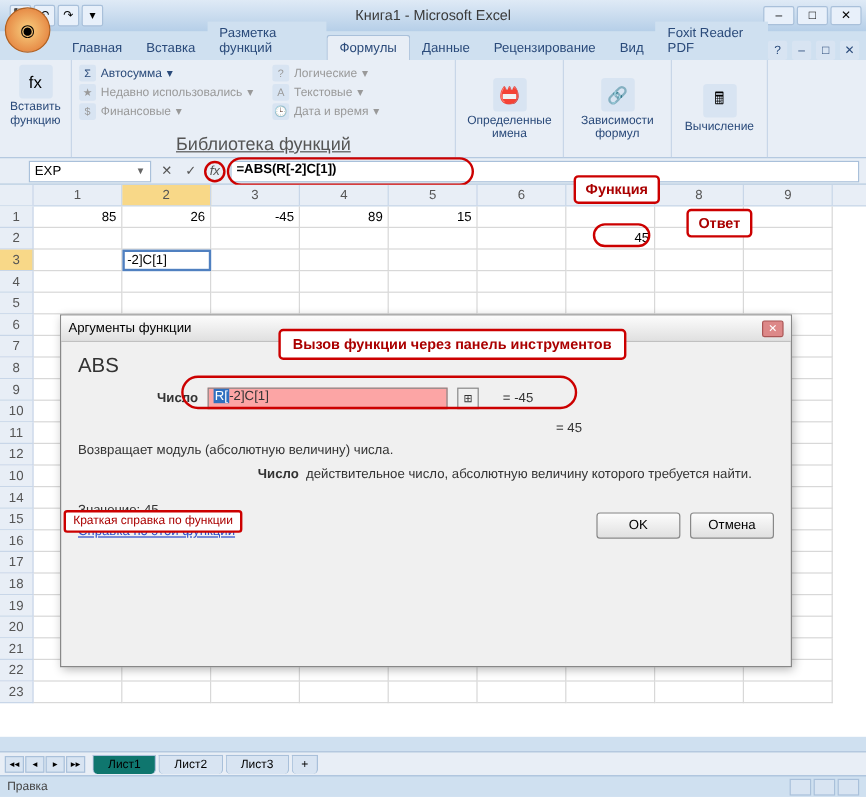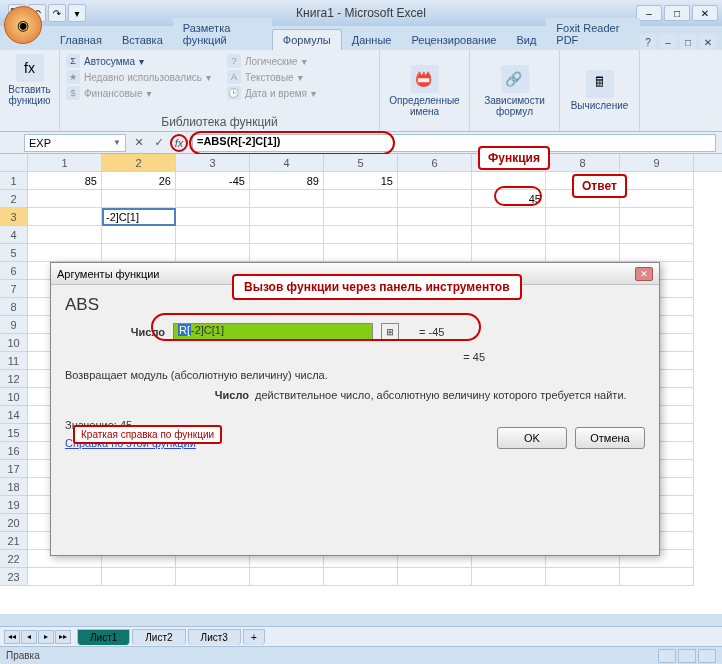--- a/index.html
+++ b/index.html
@@ -19,21 +19,21 @@
 .ribbon-top { height: 24px; display: flex; align-items: flex-end; padding-left: 50px; position: relative; }
 .office-btn { position: absolute; left: 4px; top: -20px; width: 38px; height: 38px; border-radius: 50%; background: radial-gradient(#f8d080,#e07030); border: 1px solid #b06020; display: flex; align-items: center; justify-content: center; font-size: 14px; z-index: 5; }
 .tab { padding: 4px 10px; background: #cfe0f0; color: #2a4a7a; font-size: 11px; cursor: pointer; }
 .tab.active { background: #e8eef6; border: 1px solid #a9c0da; border-bottom: none; border-radius: 3px 3px 0 0; }
 .tab-right { margin-left: auto; display: flex; align-items: center; gap: 4px; padding-right: 6px; }
 .tab-right span { width: 16px; height: 16px; background: #d8e4f2; border-radius: 2px; display: flex; align-items: center; justify-content: center; font-size: 10px; color: #2a4a7a; }
 
 
 .ribbon { height: 82px; background: #e8eef6; border-bottom: 1px solid #a9c0da; display: flex; }
 .ribbon-group { border-right: 1px solid #c8d6e8; padding: 2px 6px; display: flex; flex-direction: column; }
-.ribbon-group-title { font-size: 12px; color: #555; text-align: center; margin-top: auto; padding-top: 2px; }
+.ribbon-group-title { font-size: 15px; color: #555; text-align: center; margin-top: auto; padding-top: 2px; text-decoration: underline; }
 .rg-vert { display: flex; flex-direction: column; align-items: center; justify-content: center; padding: 2px 8px; gap: 2px; }
 .rg-vert .icon { width: 28px; height: 28px; background: #d8e4f2; border-radius: 3px; display: flex; align-items: center; justify-content: center; font-size: 14px; }
 .rg-vert .lbl { font-size: 10px; color: #2a4a7a; text-align: center; }
 .rg-rows { display: flex; flex-direction: column; gap: 2px; padding-top: 2px; }
 .rg-row { display: flex; align-items: center; gap: 4px; font-size: 10px; color: #2a4a7a; }
 .rg-row.disabled { color: #999; }
 .rg-row .mini-icon { width: 14px; height: 14px; background: #d8e4f2; border-radius: 2px; display: flex; align-items: center; justify-content: center; font-size: 9px; }
 
 
 .name-formula { height: 22px; background: #e8eef6; border-bottom: 1px solid #a9c0da; display: flex; align-items: center; }
@@ -63,21 +63,21 @@
 .circle { position: absolute; border: 2px solid #c00; border-radius: 50%; z-index: 20; pointer-events: none; }
 
 
 .dialog { position: absolute; left: 50px; top: 262px; width: 610px; height: 294px; background: #f0f0f0; border: 1px solid #888; box-shadow: 2px 2px 8px rgba(0,0,0,0.3); z-index: 15; }
 .dlg-title { height: 22px; background: linear-gradient(#fcfcfc,#e0e0e0); border-bottom: 1px solid #c0c0c0; display: flex; align-items: center; padding: 0 6px; font-size: 11px; }
 .dlg-close { margin-left: auto; width: 18px; height: 14px; background: #d88; border: 1px solid #a55; border-radius: 2px; text-align: center; font-size: 9px; line-height: 12px; color: #fff; }
 .dlg-body { padding: 10px 14px; font-size: 11px; color: #333; position: relative; }
 .dlg-func-name { font-size: 17px; margin-bottom: 8px; }
 .dlg-arg-row { display: flex; align-items: center; gap: 8px; margin-bottom: 10px; }
 .dlg-arg-label { width: 100px; text-align: right; font-weight: bold; }
-.dlg-arg-input { width: 200px; height: 18px; border: 1px solid #888; background: #84cc16; padding: 0 4px; font-size: 11px; position: relative; }
+.dlg-arg-input { width: 200px; height: 18px; border: 1px solid #888; background: #fca5a5; padding: 0 4px; font-size: 11px; position: relative; }
 .dlg-arg-input .sel { background: #3070c0; color: #fff; padding: 0 1px; }
 .dlg-range-btn { width: 18px; height: 18px; border: 1px solid #888; background: #f0f0f0; display: flex; align-items: center; justify-content: center; font-size: 9px; }
 .dlg-result { margin-left: 12px; font-size: 11px; }
 .dlg-circle { position: absolute; border: 2px solid #c00; border-radius: 24px; pointer-events: none; }
 .dlg-desc { margin-top: 6px; font-size: 11px; }
 .dlg-arg-desc { margin-top: 8px; display: flex; }
 .dlg-arg-desc .al { width: 190px; text-align: right; font-weight: bold; padding-right: 6px; }
 .dlg-small-callout { position: absolute; border: 2px solid #c00; background: #fff; padding: 2px 6px; font-size: 10px; color: #a00; border-radius: 3px; }
 .dlg-value { margin-top: 18px; font-size: 11px; }
 .dlg-link { color: #2a4aca; text-decoration: underline; font-size: 11px; margin-top: 6px; display: inline-block; }
@@ -507,21 +507,21 @@
         <div class="dlg-range-btn">⊞</div>
         <div class="dlg-result">= -45</div>
       </div>
       <div class="dlg-circle" style="left:100px;top:28px;width:330px;height:28px"></div>
       <div style="text-align:right;padding-right:160px">= 45</div>
       <div class="dlg-desc">Возвращает модуль (абсолютную величину) числа.</div>
       <div class="dlg-arg-desc">
         <div class="al">Число</div>
         <div>действительное число, абсолютную величину которого требуется найти.</div>
       </div>
-      <div class="dlg-small-callout" style="left:22px;top:140px">Краткая справка по функции</div>
+      <div class="dlg-small-callout" style="left:2px;top:140px">Краткая справка по функции</div>
       <div class="dlg-value">
         <span>Значение:</span>
         <span>45</span>
       </div>
       <a class="dlg-link">Справка по этой функции</a>
       <div class="dlg-btns">
         <button class="dlg-btn">OK</button>
         <button class="dlg-btn">Отмена</button>
       </div>
     </div>

